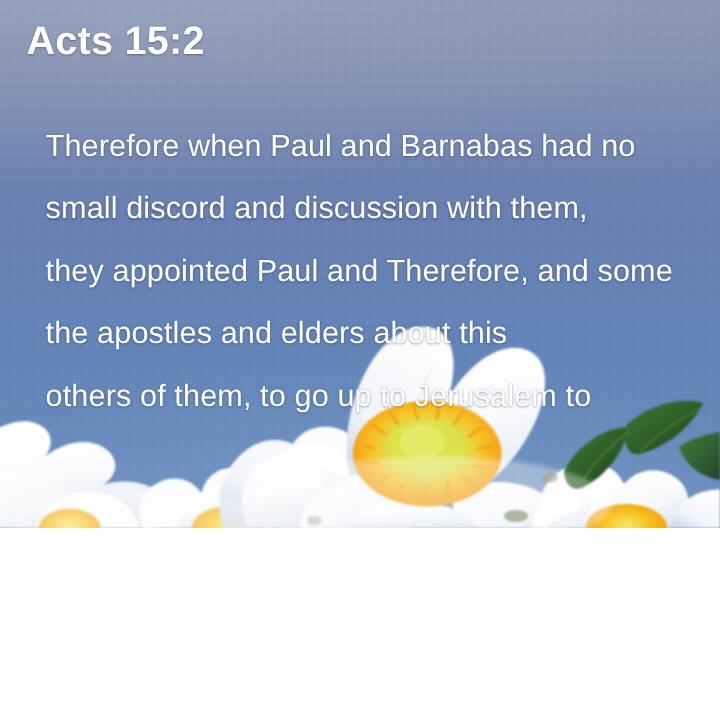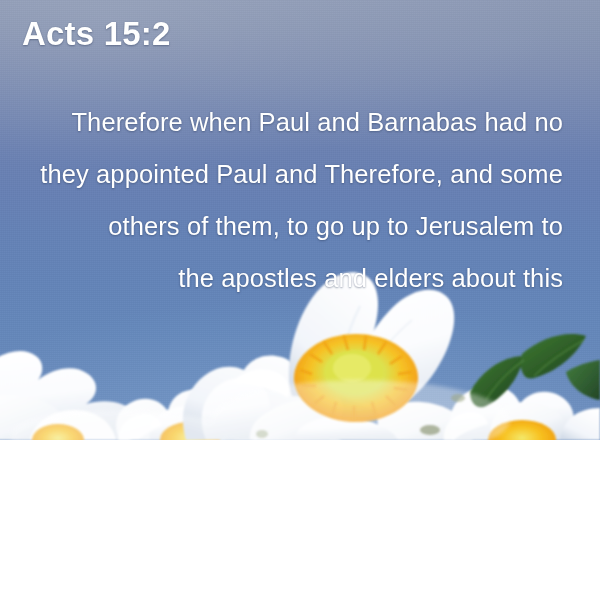--- a/index.html
+++ b/index.html
@@ -74,21 +74,21 @@
     letter-spacing: 0.2px;
     line-height: 1.2;
     text-shadow: 0 1px 2px rgba(40,55,85,0.42), 0 0 1px rgba(40,55,85,0.30);
     white-space: nowrap;
   }
   .verse {
     position: absolute;
     left: 38px;
     top: 96px;
     width: 525px;
-    text-align: right;
+    text-align: left;
     color: #ffffff;
     font-size: 25.5px;
     line-height: 52px;
     letter-spacing: 0.1px;
     text-shadow: 0 1px 2px rgba(45,60,90,0.38), 0 0 2px rgba(45,60,90,0.22);
   }
   .verse .vline { display: block; white-space: nowrap; }
 </style>
 </head>
 <body>
@@ -249,18 +249,19 @@
         <ellipse cx="360" cy="170" rx="150" ry="40" fill="#ffffff"></ellipse>
         <ellipse cx="120" cy="186" rx="110" ry="26" fill="#ffffff"></ellipse>
       </g>
     </svg>
   </div>
 
   <div class="title">Acts 15:2</div>
 
   <div class="verse">
     <span class="vline">Therefore when Paul and Barnabas had no</span>
+    <span class="vline">small discord and discussion with them,</span>
     <span class="vline">they appointed Paul and Therefore, and some</span>
+    <span class="vline">the apostles and elders about this</span>
     <span class="vline">others of them, to go up to Jerusalem to</span>
-    <span class="vline">the apostles and elders about this</span>
   </div>
 
 </div>
 
 </body></html>

